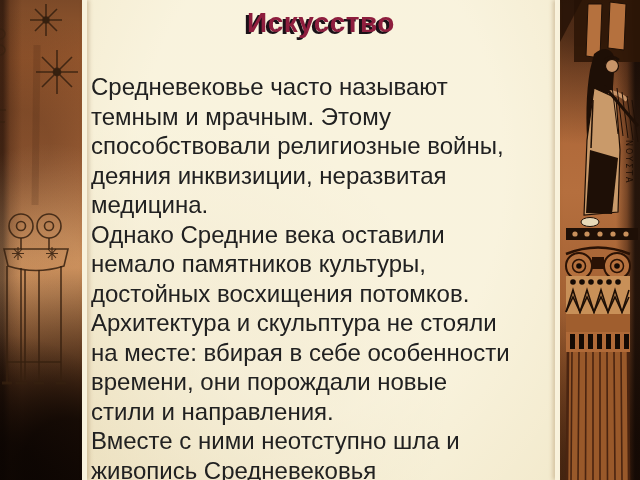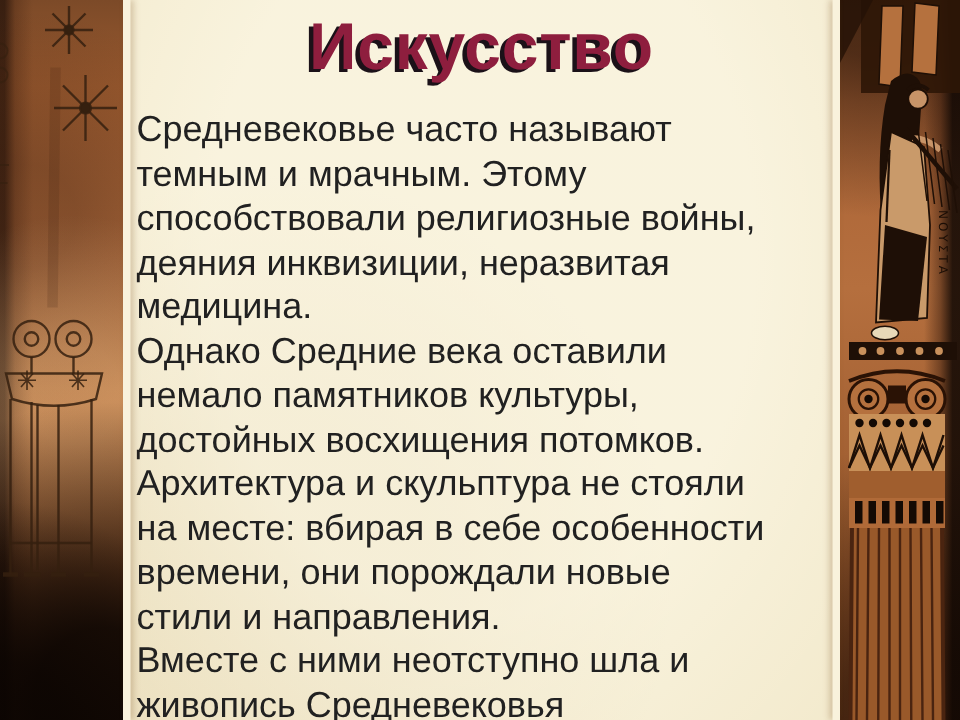--- a/index.html
+++ b/index.html
@@ -38,21 +38,21 @@
   .edge-strip.right { right:80px; box-shadow:-2px 0 4px rgba(130,85,40,0.30); }
   .panel {
     position:absolute; left:87px; right:85px; top:0; bottom:0;
     background:
       radial-gradient(ellipse at 50% 35%, rgba(255,252,238,0.5) 0 55%, rgba(0,0,0,0) 100%),
       radial-gradient(circle at 20% 80%, rgba(215,195,150,0.25) 0 20%, transparent 50%),
       var(--panel_bg, #F3EACD);
   }
   .title {
     margin:0; padding-top:7px; text-align:center;
-    font-size:44px; font-weight:bold; letter-spacing:0.5px;
+    font-size:28px; font-weight:bold; letter-spacing:0.5px;
     color: var(--title_color, #8E1E3E);
     text-shadow: -3px 2px 0 var(--title_shadow, #1B1118);
   }
   .body-text {
     position:absolute; left:4px; top:72px; width:462px;
     font-size:24px; line-height:29.5px;
     color: var(--body_text, #212121);
     white-space:pre-line;
   }
 </style>

